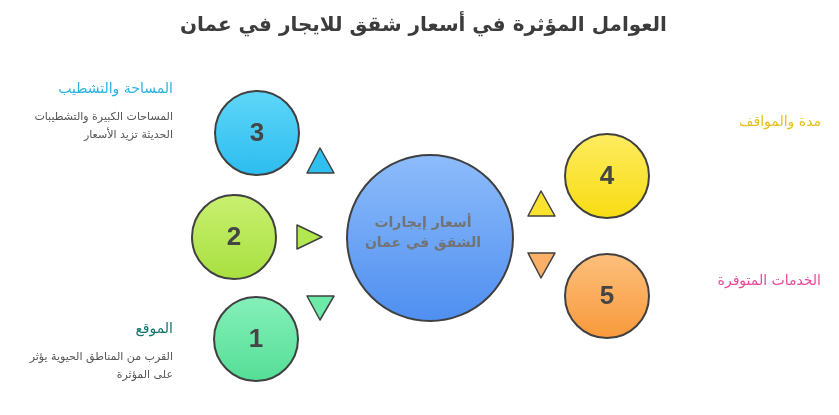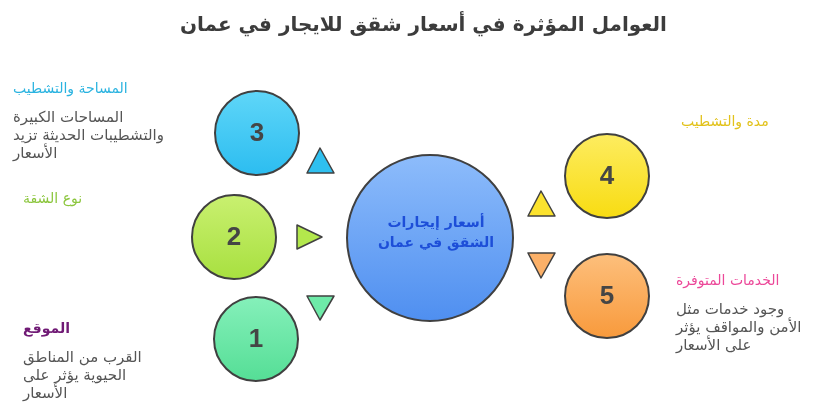--- a/index.html
+++ b/index.html
@@ -1,22 +1,22 @@
 <!DOCTYPE html>
 <html><head>
   <meta charset="utf-8">
   <style>
     html, body { margin: 0; padding: 0; background: #ffffff; }
     body { width: 839px; height: 415px; position: relative; overflow: hidden; font-family: "DejaVu Sans", "Liberation Sans", sans-serif; }
     .title { position: absolute; top: 12px; left: 4px; width: 839px; text-align: center; font-size: 20px; font-weight: bold; color: #3c3c3c; direction: rtl; font-family: "DejaVu Sans", sans-serif; }
     svg.diagram { position: absolute; left: 0; top: 0; }
-    .block { position: absolute; direction: rtl; text-align: left; }
+    .block { position: absolute; direction: rtl; text-align: right; }
     .block .heading { font-size: 14px; margin-bottom: 12px; font-family: "DejaVu Sans", sans-serif; }
-    .block .desc { font-size: 15px; color: #555555; line-height: 18px; font-family: "DejaVu Sans", sans-serif; }
-    .center-text { position: absolute; left: 350px; top: 212px; width: 146px; text-align: center; direction: rtl; font-size: 14px; font-weight: bold; color: #1d4ed8; line-height: 20px; font-family: "DejaVu Sans", sans-serif; margin-left: 13px; }
+    .block .desc { font-size: 11px; color: #555555; line-height: 18px; font-family: "DejaVu Sans", sans-serif; }
+    .center-text { position: absolute; left: 350px; top: 212px; width: 146px; text-align: center; direction: rtl; font-size: 14px; font-weight: bold; color: #737373; line-height: 20px; font-family: "DejaVu Sans", sans-serif; }
     .num { position: absolute; width: 84px; text-align: center; font-size: 26px; font-weight: bold; color: #454545; font-family: "Liberation Sans", sans-serif; }
   </style>
 </head>
 <body>
 
 <div class="title">العوامل المؤثرة في أسعار شقق للايجار في عمان</div>
 
 <svg class="diagram" width="839" height="415" viewBox="0 0 839 415">
   <defs>
     <linearGradient id="gCenter" x1="0" y1="0" x2="0" y2="1">
@@ -71,28 +71,26 @@
 <div class="num" style="left:214px; top:323px;">1</div>
 <div class="num" style="left:565px; top:160px;">4</div>
 <div class="num" style="left:565px; top:280px;">5</div>
 
 <div class="block" style="right:666px; top:80px; width:160px;">
   <div class="heading" style="color:#2ab3e0;">المساحة والتشطيب</div>
   <div class="desc">المساحات الكبيرة والتشطيبات الحديثة تزيد الأسعار</div>
 </div>
 
 <div class="block" style="right:666px; top:190px; width:150px;">
-  <div class="heading" style="color:#8cc63e;">نوع الشقة</div>
 </div>
 
 <div class="block" style="right:666px; top:320px; width:150px;">
-  <div class="heading" style="color:#701a75;font-weight:bold;">الموقع</div>
-  <div class="desc">القرب من المناطق الحيوية يؤثر على الأسعار</div>
+  <div class="heading" style="color:#0f766e;">الموقع</div>
+  <div class="desc">القرب من المناطق الحيوية يؤثر على المؤثرة</div>
 </div>
 
 <div class="block" style="right:18px; top:113px; width:140px;">
-  <div class="heading" style="color:#e2c21b;">مدة والتشطيب</div>
+  <div class="heading" style="color:#e2c21b;">مدة والمواقف</div>
 </div>
 
 <div class="block" style="right:18px; top:272px; width:145px;">
   <div class="heading" style="color:#ec4899;">الخدمات المتوفرة</div>
-  <div class="desc">وجود خدمات مثل الأمن والمواقف يؤثر على الأسعار</div>
 </div>
 
 </body></html>

